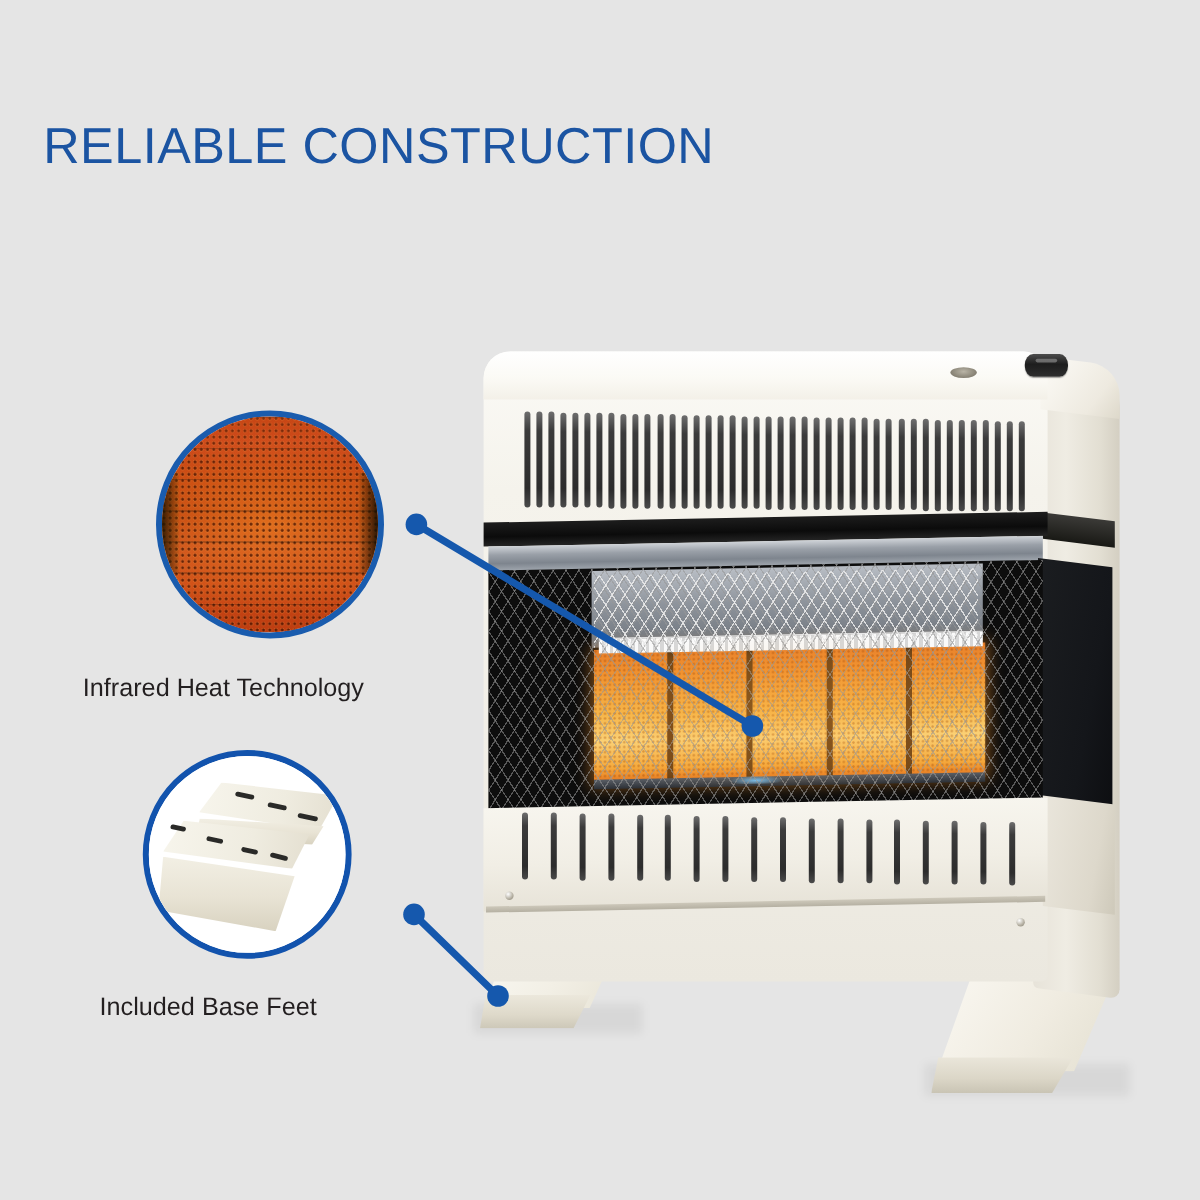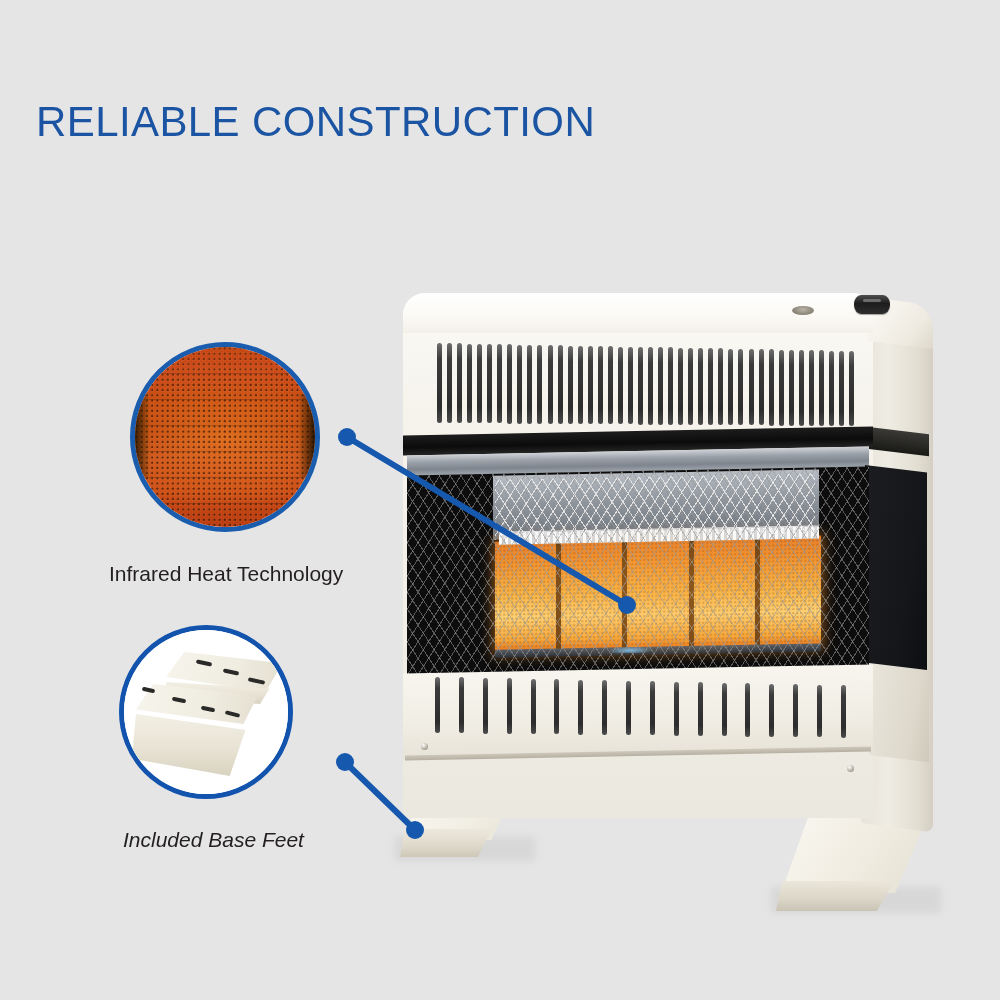--- a/index.html
+++ b/index.html
@@ -134,24 +134,23 @@
     border-radius: 2px;
   }
 
   
   .caption {
     position: absolute;
     color: #231f20;
     font-size: 21px;
     font-weight: 400;
     white-space: nowrap;
-    margin-left: 40px;
   }
   #caption-infrared { left: 69px; top: 562px; }
-  #caption-feet     { left: 83px; top: 828px; font-style: italic; }
+  #caption-feet     { left: 83px; top: 828px; }
 
   
   #leader-lines {
     position: absolute;
     left: 0; top: 0;
     width: 1000px; height: 1000px;
     pointer-events: none;
   }
 
   

